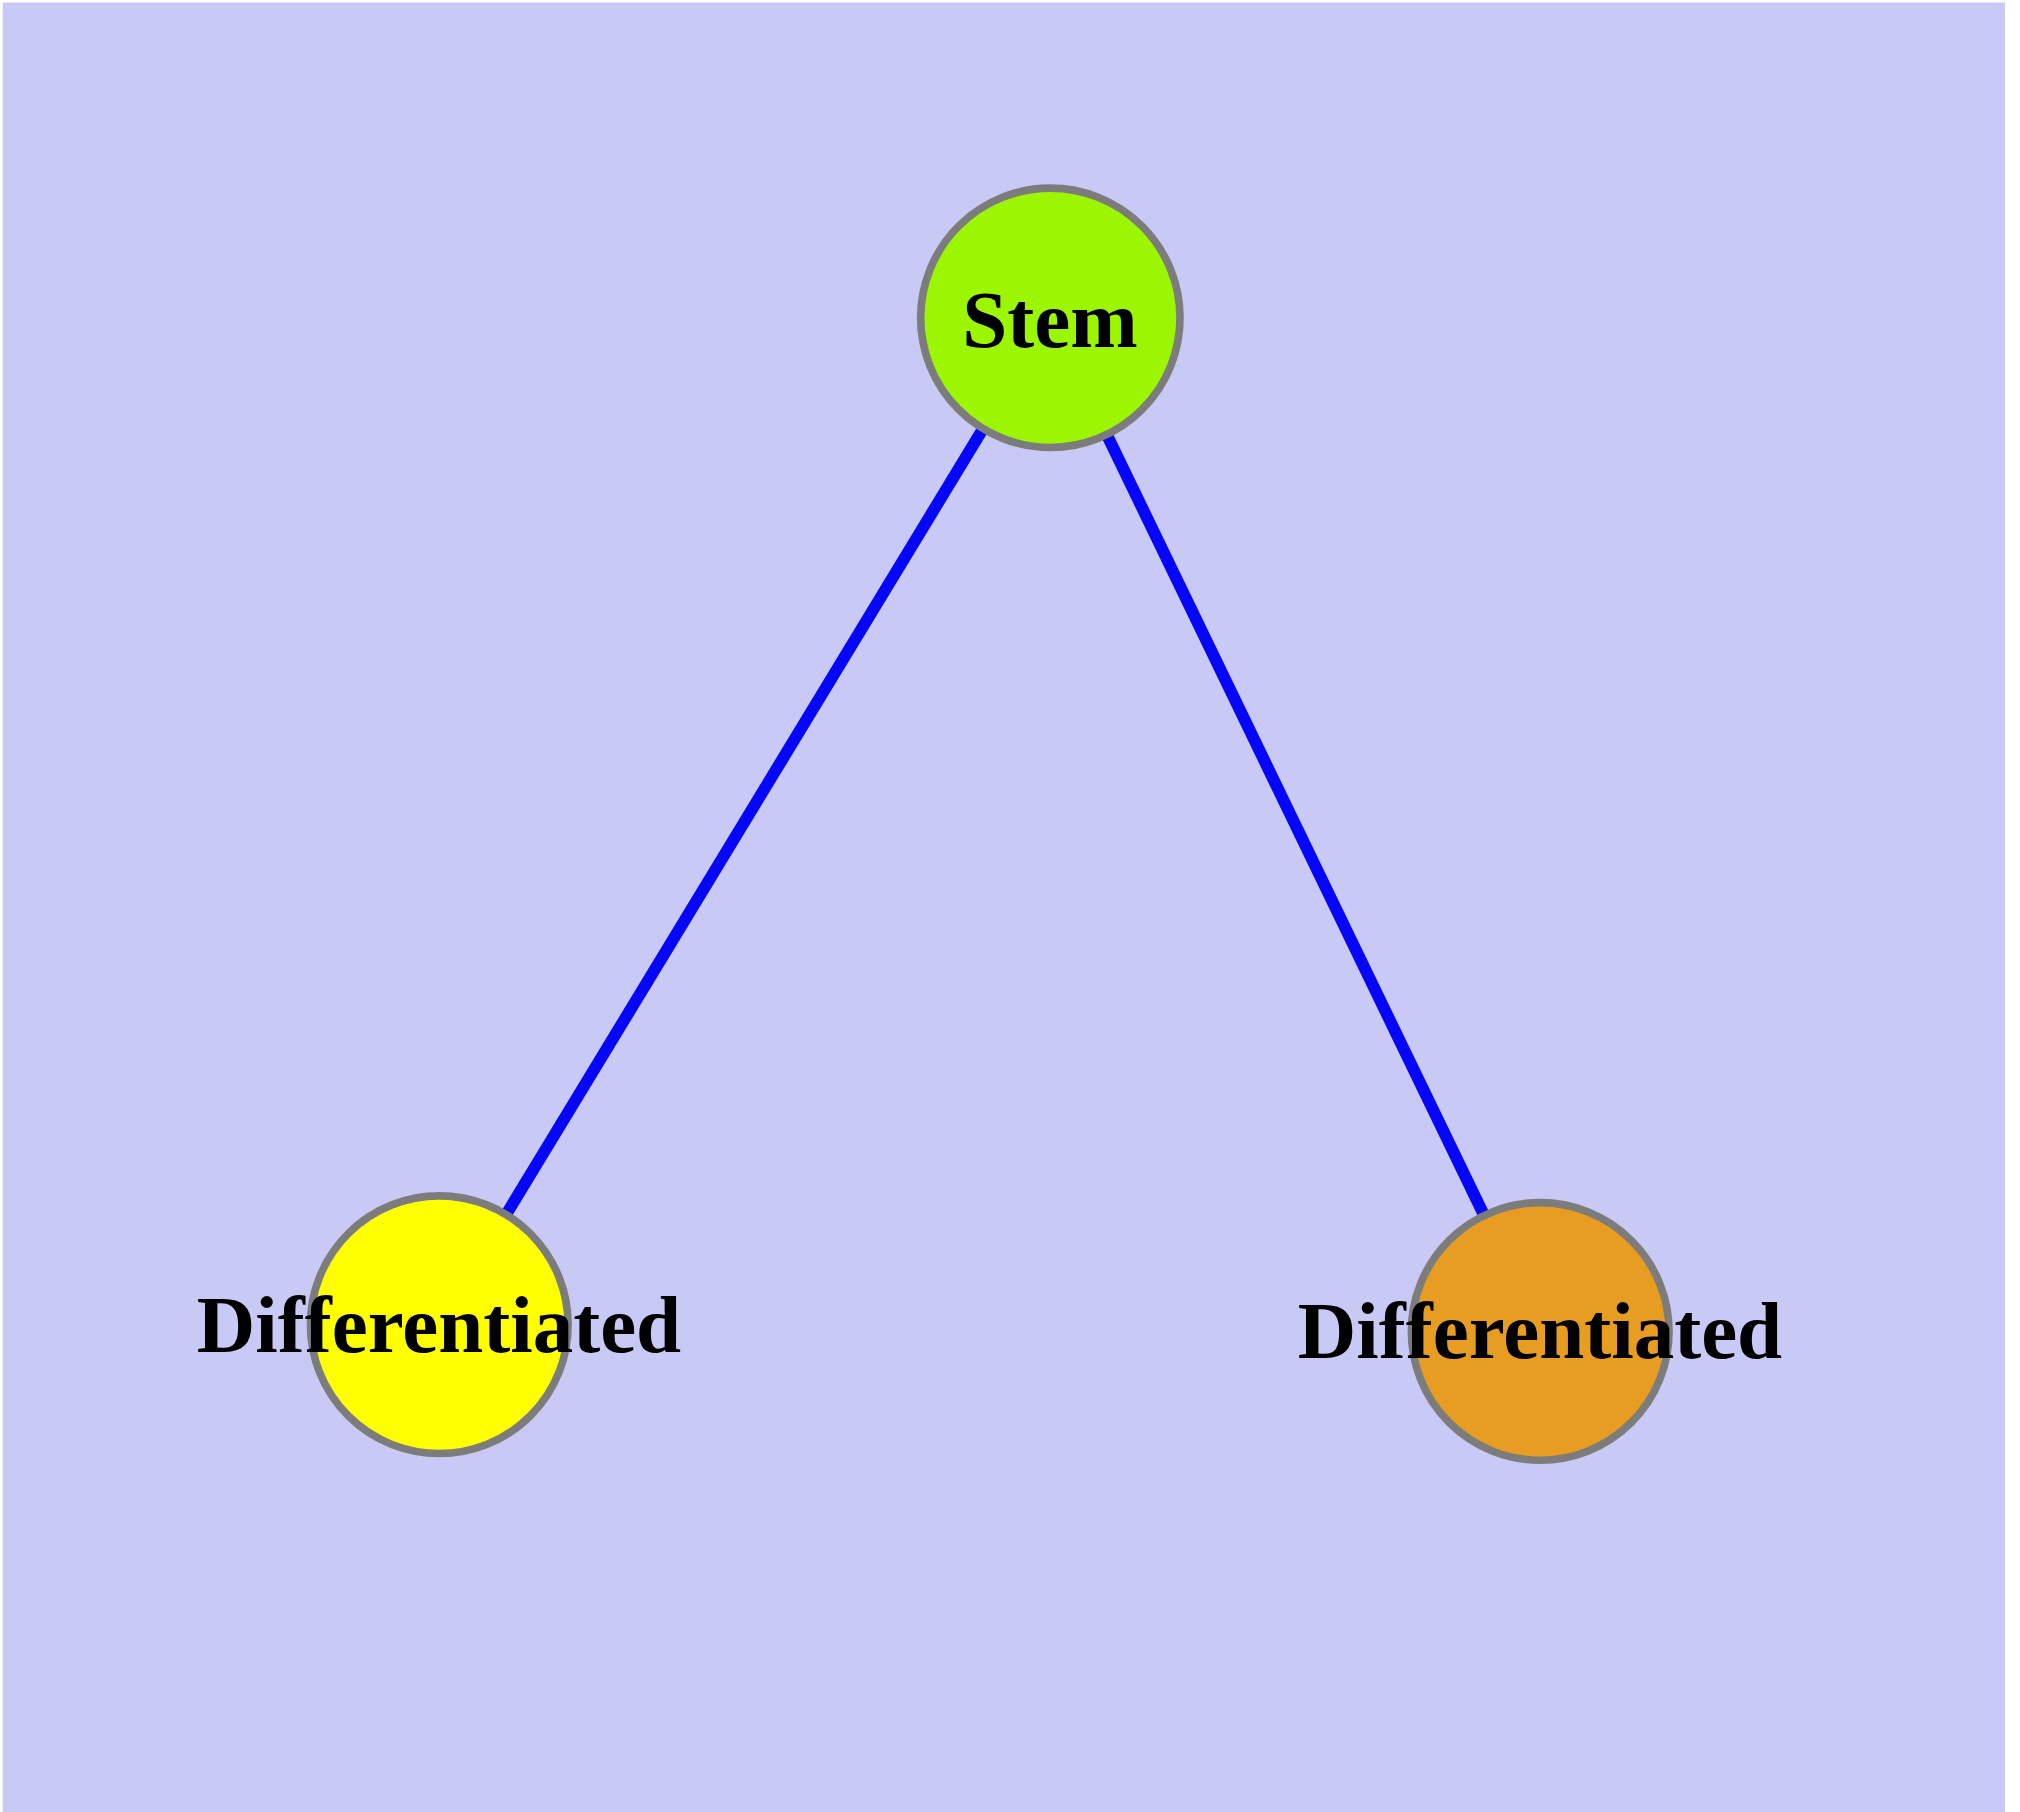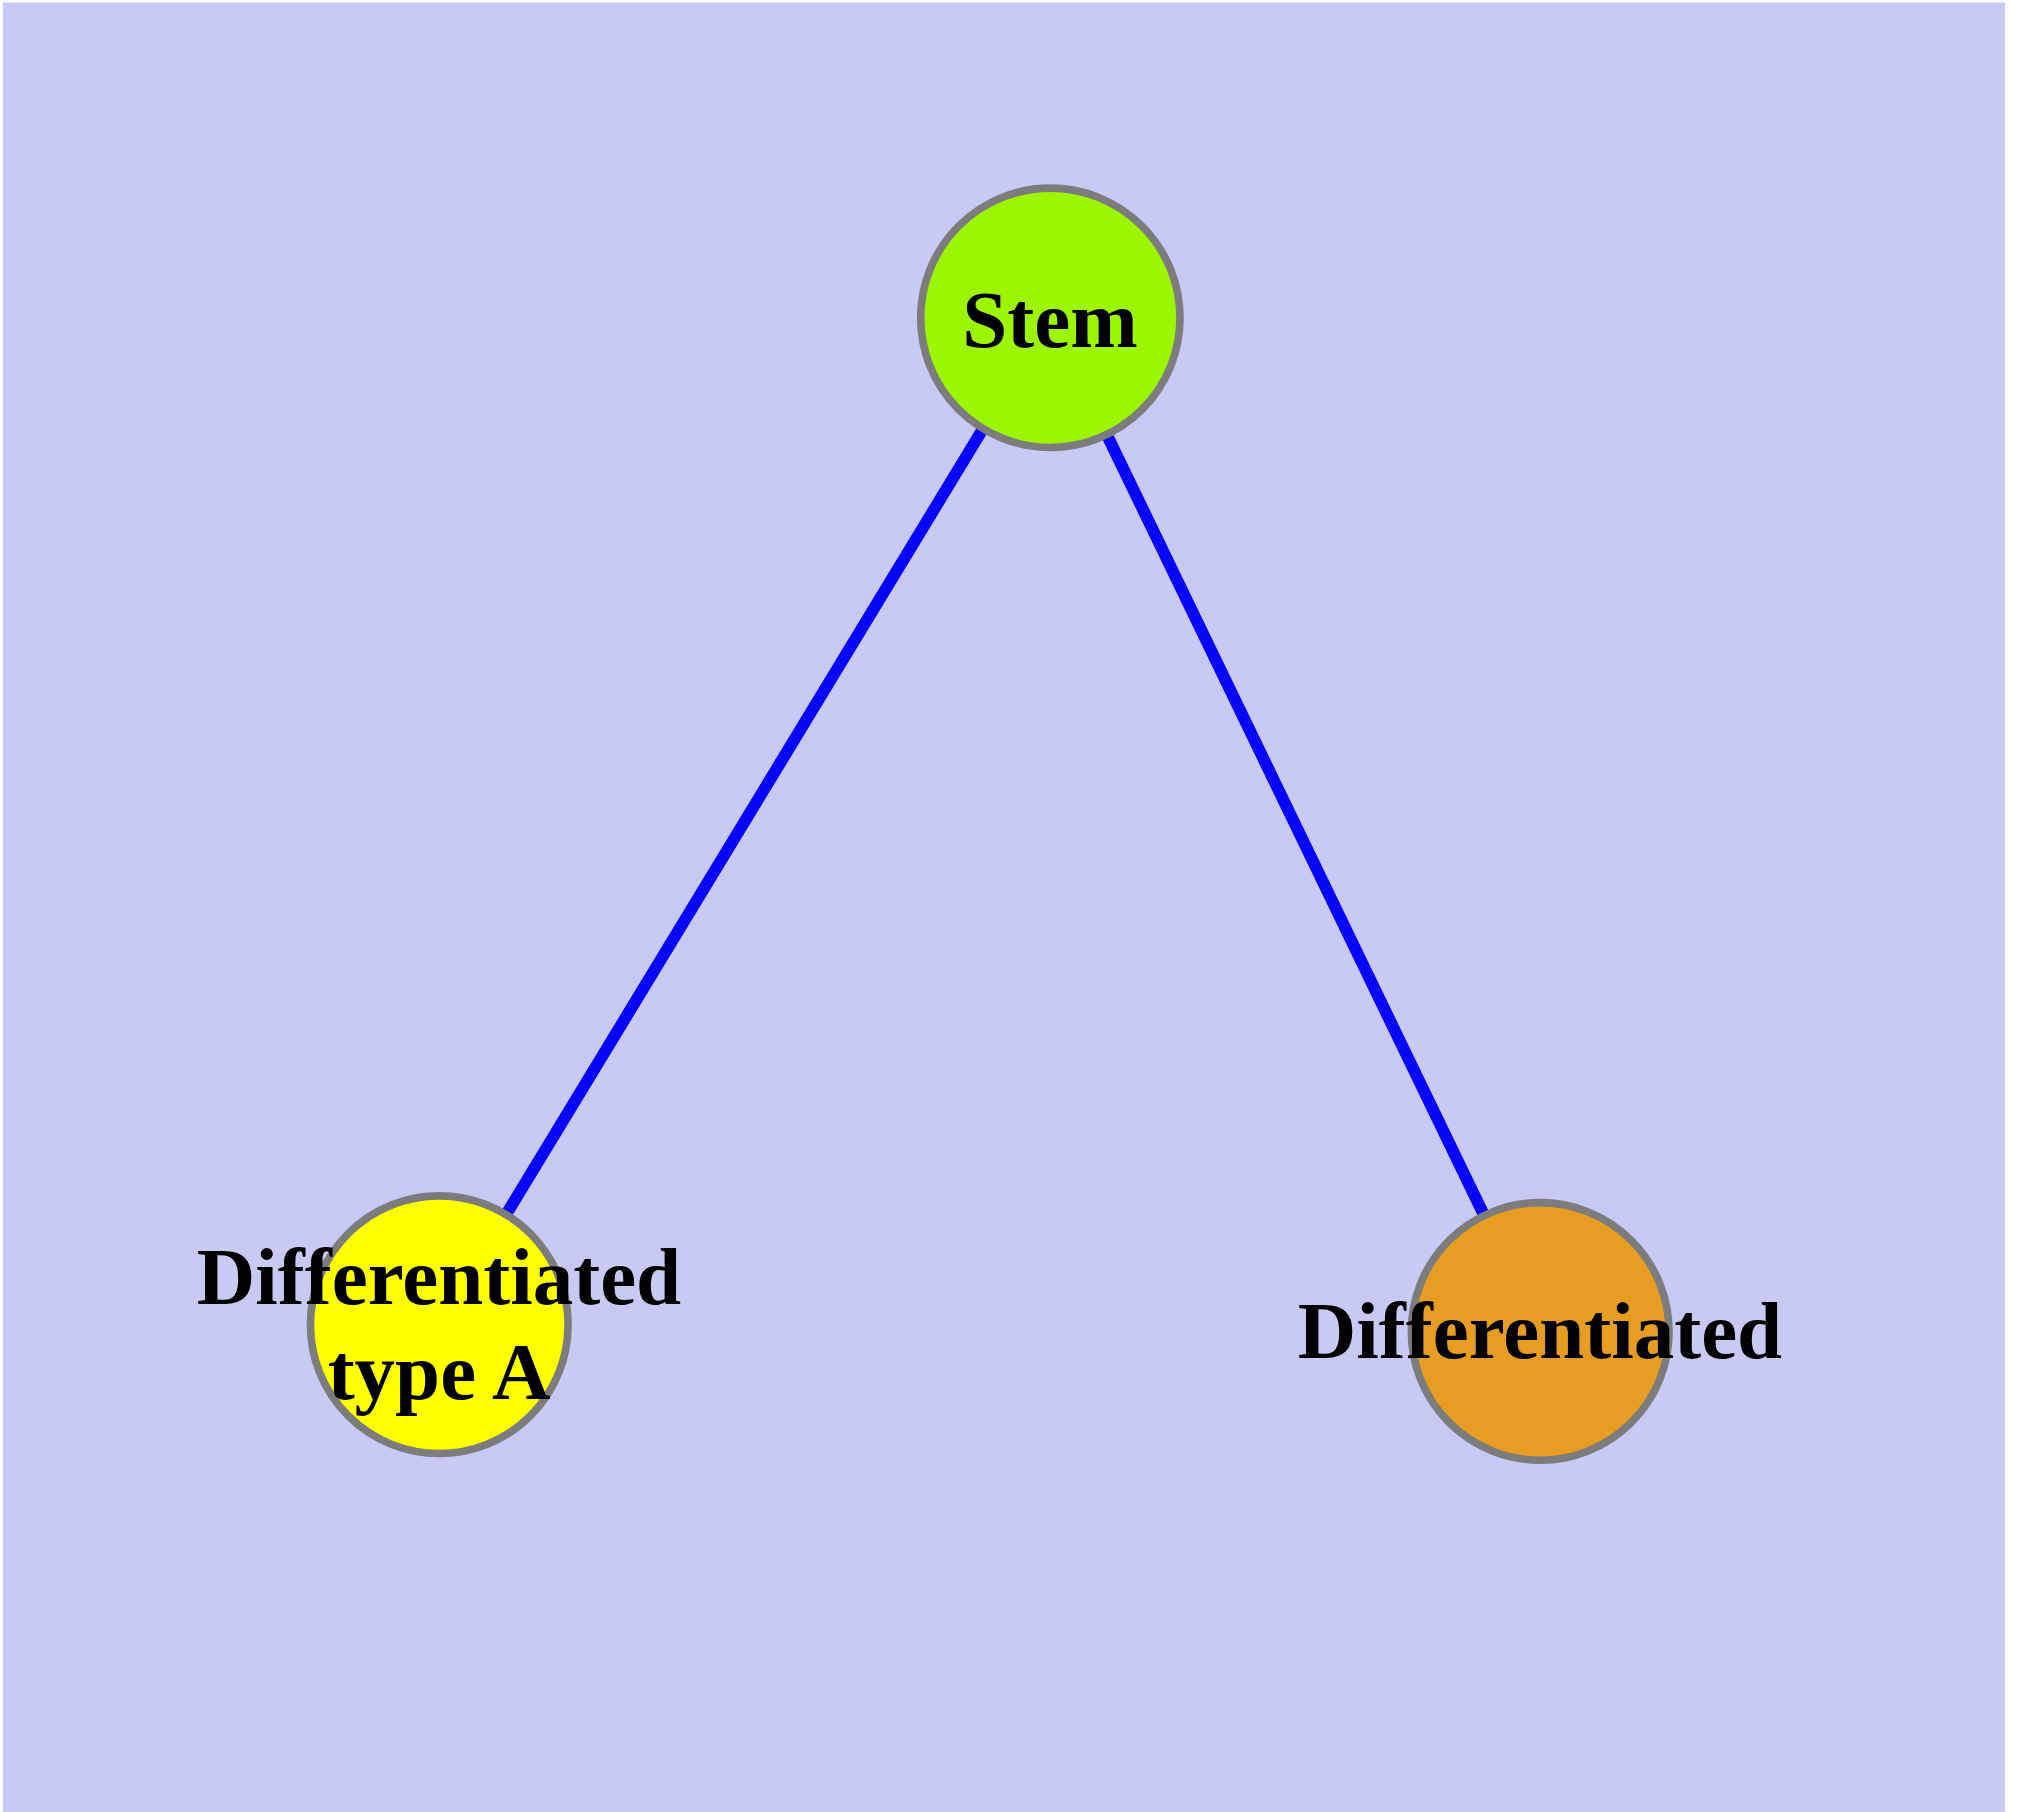--- a/index.html
+++ b/index.html
@@ -66,21 +66,20 @@
       <circle class="node-circle" cx="1817" cy="1571" r="152" fill="#e69d22"></circle>
     </g>
   </svg>
 
   <div class="node-label label-stem">
     <div>Stem</div>
   </div>
 
   <div class="node-label label-type-a">
     <div>Differentiated</div>
-    <div>type A</div>
   </div>
 
   <div class="node-label label-type-b">
     <div>Differentiated</div>
   </div>
 
 </div>
 
 
 </body></html>

